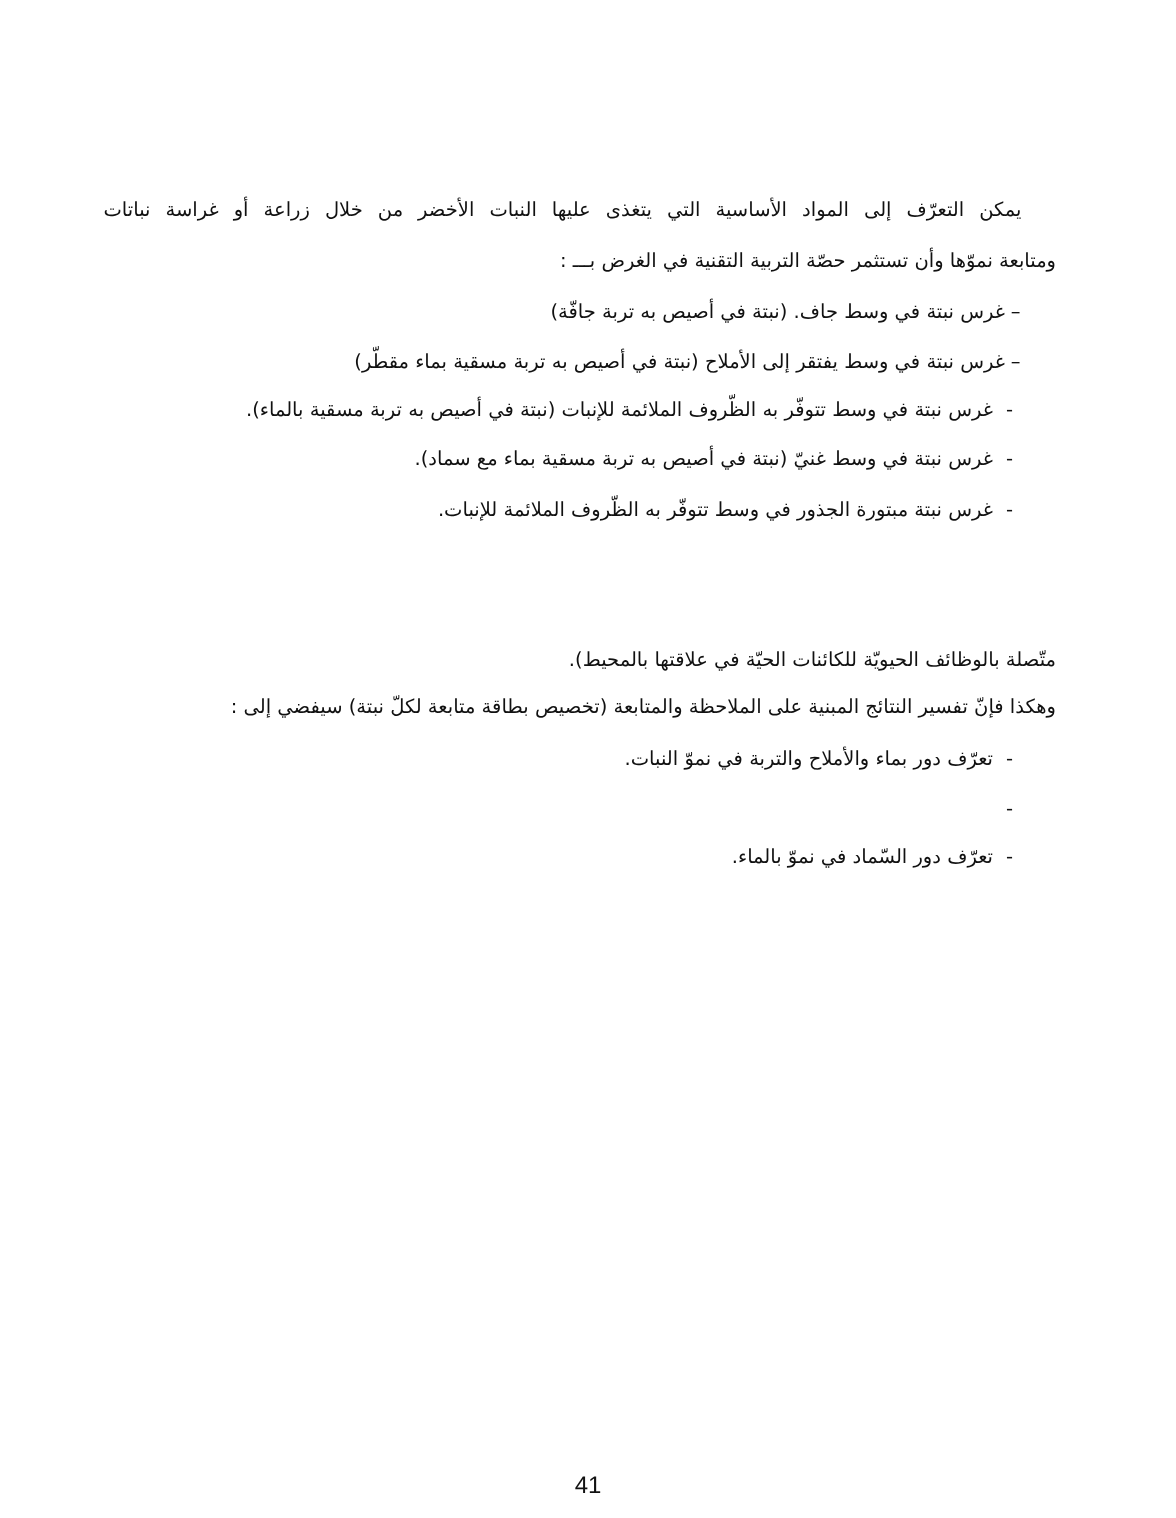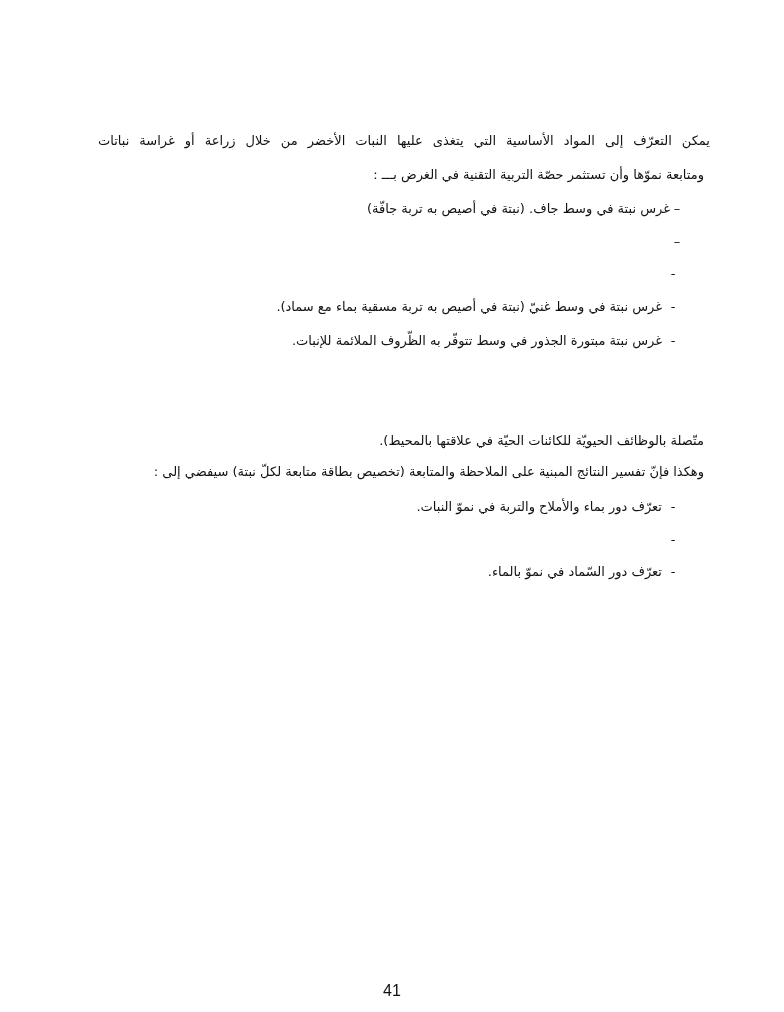--- a/index.html
+++ b/index.html
@@ -56,32 +56,34 @@
       font-family: "Liberation Sans", sans-serif;
       font-size: 16px;
       color: #111111;
     }
   </style>
 </head>
 <body>
 
 <div class="page">
 
-  <div class="line justified" style="left:98px; top:131px; width:612px;">يمكن التعرّف إلى المواد الأساسية التي يتغذى عليها النبات الأخضر من خلال زراعة أو غراسة نباتات</div>
+  <div class="line justified" style="left:69px; top:131px; width:612px;">يمكن التعرّف إلى المواد الأساسية التي يتغذى عليها النبات الأخضر من خلال زراعة أو غراسة نباتات</div>
   <div class="line" style="left:300px; top:165px; width:404px;">ومتابعة نموّها وأن تستثمر حصّة التربية التقنية في الغرض بـــ :</div>
 
   <div class="line bullet-line" style="left:300px; top:198px; width:384px;">
     <span class="dash">–</span>
     <span>غرس نبتة في وسط جاف. (نبتة في أصيص به تربة جافّة)</span>
   </div>
   <div class="line bullet-line" style="left:200px; top:231px; width:484px;">
     <span class="dash">–</span>
+    <span>غرس نبتة في وسط يفتقر إلى الأملاح (نبتة في أصيص به تربة مسقية بماء مقطّر)</span>
   </div>
   <div class="line bullet-line" style="left:150px; top:263px; width:534px;">
     <span class="dash" style="width:22px;">-</span>
+    <span>غرس نبتة في وسط تتوفّر به الظّروف الملائمة للإنبات (نبتة في أصيص به تربة مسقية بالماء).</span>
   </div>
   <div class="line bullet-line" style="left:270px; top:296px; width:414px;">
     <span class="dash" style="width:22px;">-</span>
     <span>غرس نبتة في وسط غنيّ (نبتة في أصيص به تربة مسقية بماء مع سماد).</span>
   </div>
   <div class="line bullet-line" style="left:280px; top:330px; width:404px;">
     <span class="dash" style="width:22px;">-</span>
     <span>غرس نبتة مبتورة الجذور في وسط تتوفّر به الظّروف الملائمة للإنبات.</span>
   </div>
 

